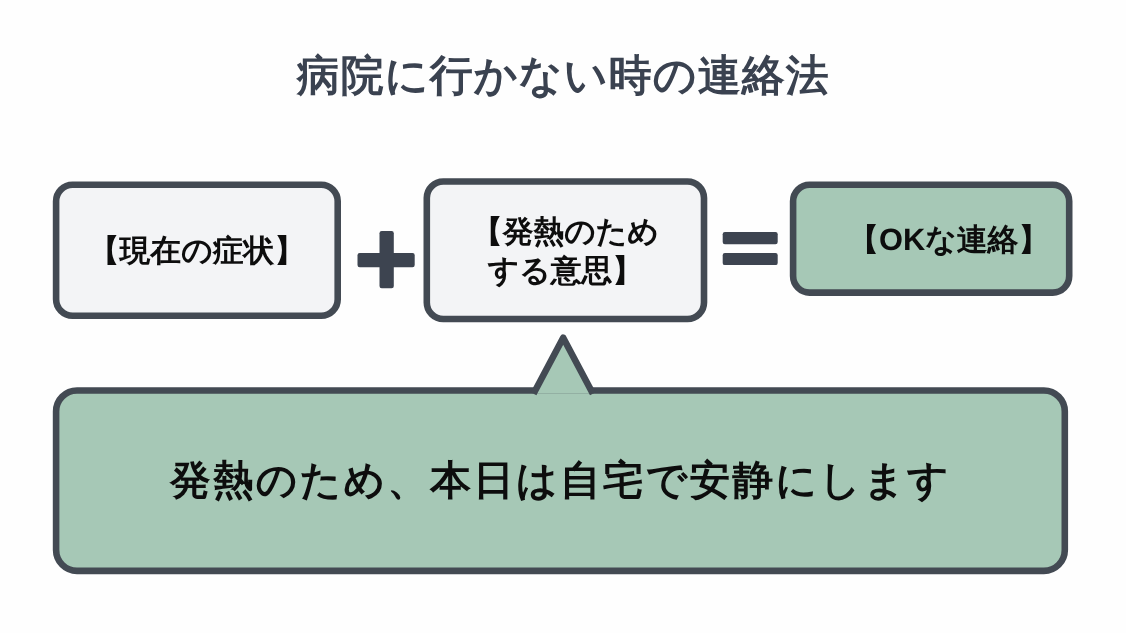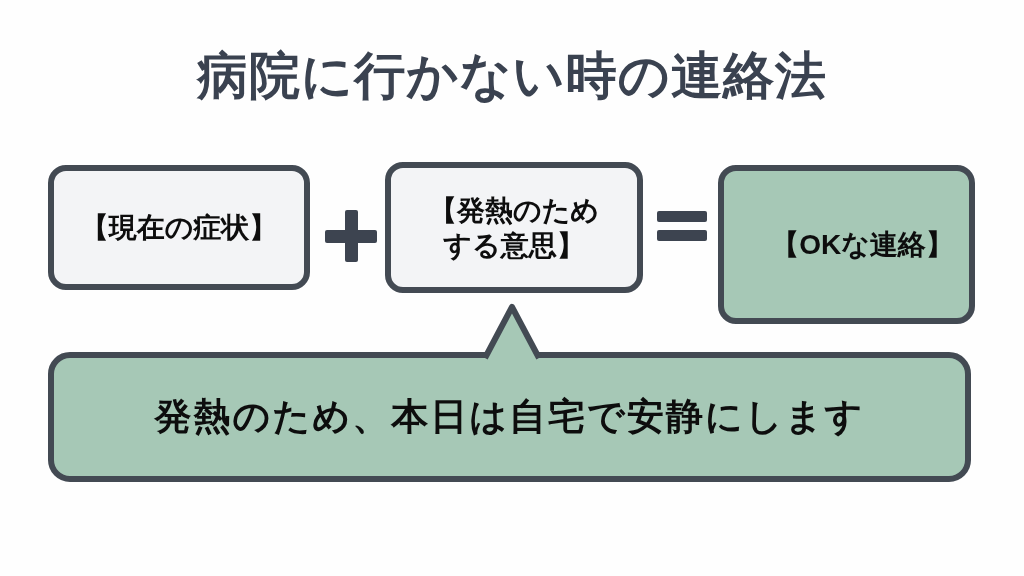--- a/index.html
+++ b/index.html
@@ -14,21 +14,21 @@
     height: 576px;
     background: #fefefe;
     overflow: hidden;
   }
   .title {
     position: absolute;
     top: 42px;
     left: 0;
     width: 100%;
     text-align: center;
-    font-size: 51px;
+    font-size: 39px;
     font-weight: bold;
     color: #3a4250;
     letter-spacing: 1px;
     white-space: nowrap;
   }
   .box {
     position: absolute;
     box-sizing: border-box;
     border: 6px solid #434a53;
     border-radius: 18px;
@@ -40,21 +40,21 @@
     font-weight: bold;
     font-size: 28px;
     color: #0d0d0d;
     line-height: 1.25;
     white-space: nowrap;
   }
   .box-light { background: #f3f4f6; }
   .box-green { background: #a6c8b6; }
   #box1 { left: 48px;  top: 165px; width: 262px; height: 125px; align-items: center; }
   #box2 { left: 385px; top: 162px; width: 258px; height: 131px; }
-  #box3 { left: 718px; top: 165px; width: 257px; height: 159px; padding-left: 32px; }
+  #box3 { left: 718px; top: 165px; width: 257px; height: 104px; padding-left: 32px; }
 
   .plus-icon {
     position: absolute;
     left: 325px; top: 210px;
     width: 52px; height: 52px;
   }
   .plus-icon .bar-h,
   .plus-icon .bar-v {
     position: absolute;
     background: #3d4450;
@@ -74,21 +74,21 @@
     width: 50px; height: 11px;
     background: #3d4450;
     border-radius: 2px;
   }
   .equals-icon .eq-top { top: 0; }
   .equals-icon .eq-bottom { bottom: 0; }
 
   .bubble {
     position: absolute;
     left: 48px; top: 352px;
-    width: 923px; height: 130px;
+    width: 923px; height: 170px;
     box-sizing: border-box;
     background: #a6c8b6;
     border: 6px solid #434a53;
     border-radius: 22px;
     display: flex;
     align-items: center;
     justify-content: center;
     font-size: 37px;
     font-weight: bold;
     letter-spacing: 2px;

